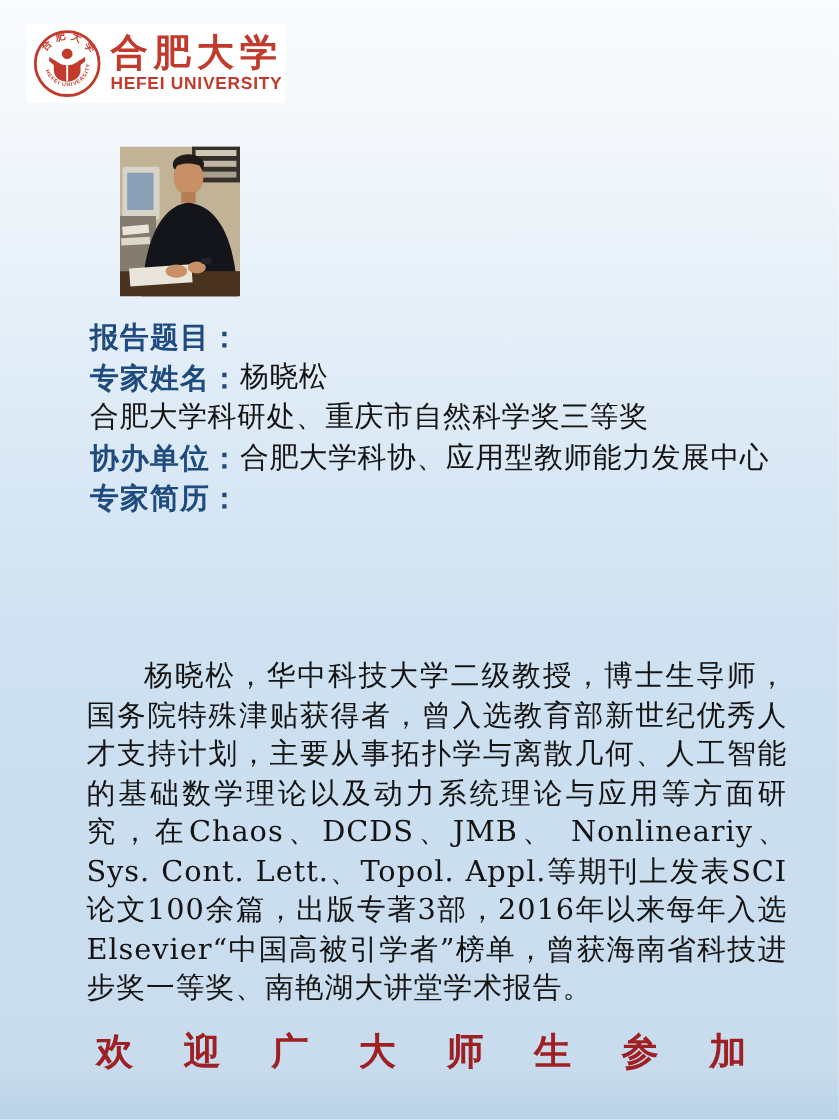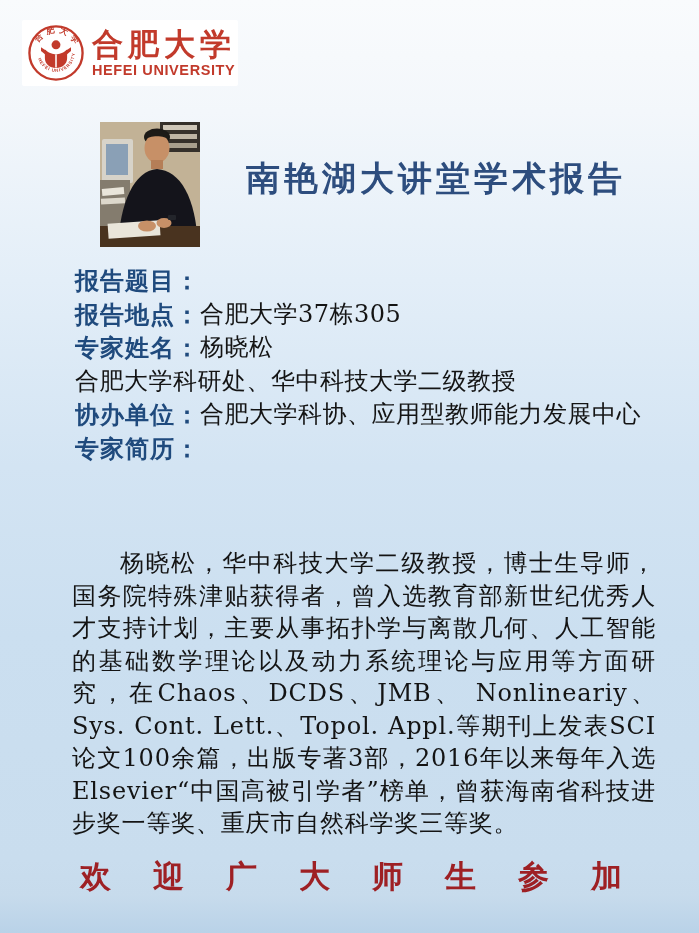--- a/index.html
+++ b/index.html
@@ -120,45 +120,40 @@
       <rect x="51" y="38" width="12" height="9" fill="#b57e57"></rect>
       <path d="M18,125 C20,80 34,49 57,47 C80,49 96,74 98,125 Z" fill="#14141b"></path>
       <rect x="0" y="104" width="100" height="21" fill="#49331f"></rect>
       <rect x="8" y="100" width="52" height="15" fill="#e9e5da" transform="rotate(-4 34 107)"></rect>
       <ellipse cx="47" cy="104" rx="9" ry="5.5" fill="#c79067"></ellipse>
       <ellipse cx="64" cy="101" rx="7.5" ry="5" fill="#c79067"></ellipse>
       <rect x="68" y="93" width="8" height="5" rx="1" fill="#23252b"></rect>
     </svg>
   </div>
 
-  <div class="main-title">南艳湖大讲堂学术报告</div>
 
   <div class="details">
     <div class="row">
       <span class="label">报告题目：</span>
     </div>
     <div class="row">
-      <span class="label">报告地点：</span>
-      <span class="value">合肥大学37栋305</span>
-    </div>
-    <div class="row">
       <span class="label">专家姓名：</span>
       <span class="value">杨晓松</span>
     </div>
     <div class="row">
-      <span class="value">合肥大学科研处、华中科技大学二级教授</span>
+      <span class="value">合肥大学科研处、重庆市自然科学奖三等奖</span>
     </div>
     <div class="row">
       <span class="label">协办单位：</span>
       <span class="value">合肥大学科协、应用型教师能力发展中心</span>
     </div>
     <div class="row">
       <span class="label">专家简历：</span>
     </div>
   </div>
 
   <div class="bio">
-    <p>杨晓松，华中科技大学二级教授，博士生导师，国务院特殊津贴获得者，曾入选教育部新世纪优秀人才支持计划，主要从事拓扑学与离散几何、人工智能的基础数学理论以及动力系统理论与应用等方面研究，在Chaos、DCDS、JMB、 Nonlineariy、Sys. Cont. Lett.、Topol. Appl.等期刊上发表SCI论文100余篇，出版专著3部，2016年以来每年入选Elsevier“中国高被引学者”榜单，曾获海南省科技进步奖一等奖、重庆市自然科学奖三等奖。</p>
+    <p>杨晓松，华中科技大学二级教授，博士生导师，国务院特殊津贴获得者，曾入选教育部新世纪优秀人才支持计划，主要从事拓扑学与离散几何、人工智能的基础数学理论以及动力系统理论与应用等方面研究，在Chaos、DCDS、JMB、 Nonlineariy、Sys. Cont. Lett.、Topol. Appl.等期刊上发表SCI论文100余篇，出版专著3部，2016年以来每年入选Elsevier“中国高被引学者”榜单，曾获海南省科技进步奖一等奖、南艳湖大讲堂学术报告。</p>
   </div>
 
   <div class="welcome">欢迎广大师生参加</div>
 
 </div>
 
 </body></html>

